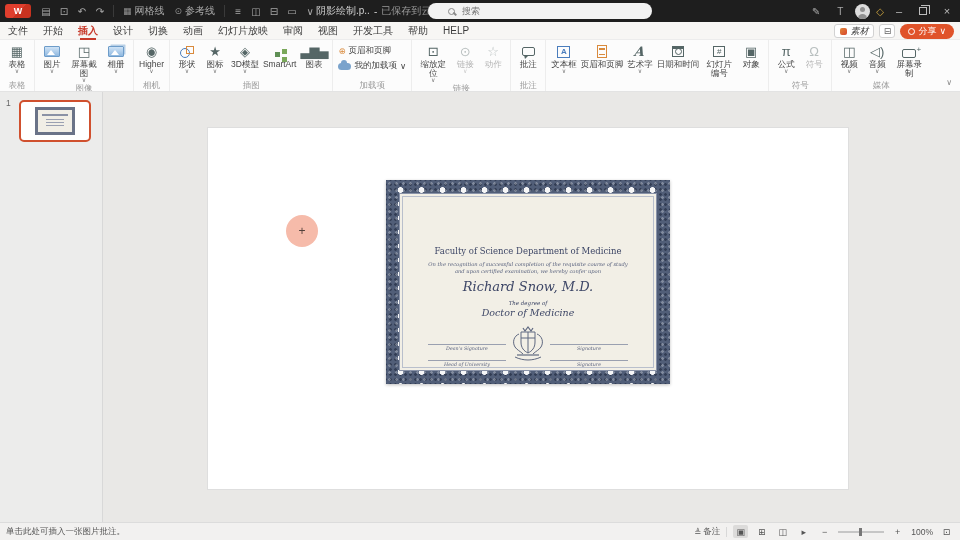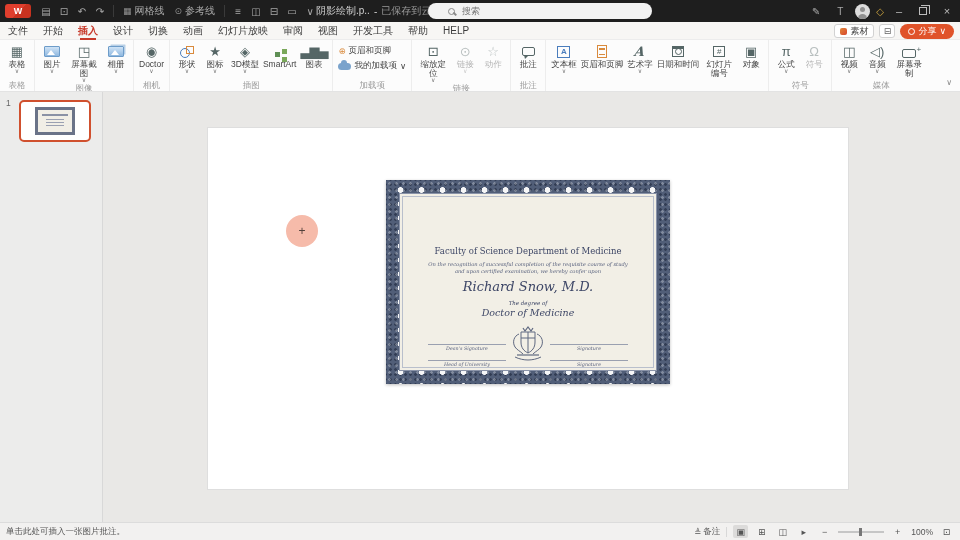--- a/index.html
+++ b/index.html
@@ -43,21 +43,21 @@
 
   
   .menubar{height:18px;background:#f7f6f4;display:flex;align-items:center;padding:0 8px;
            position:relative;flex:0 0 18px;border-bottom:1px solid #ececec;}
   .mtab{font-size:10px;color:#3b3b3b;margin-right:15px;height:18px;display:flex;
         align-items:center;position:relative;white-space:nowrap;}
   .mtab.active{color:#c7392a;font-weight:bold;}
   .mtab.active::after{content:"";position:absolute;left:2px;right:2px;bottom:0;height:2px;background:#c7392a;}
   .menu-right{position:absolute;right:6px;top:0;height:18px;display:flex;align-items:center;gap:5px;}
   .btn-material{display:flex;align-items:center;gap:3px;border:1px solid #d2d2d2;border-radius:3px;
-                background:#fff;height:14px;padding:0 5px;font-size:9px;color:#444;}
+                background:#fff;height:14px;padding:0 5px;font-size:9px;color:#444;font-style:italic;}
   .btn-material .sq{width:7px;height:7px;border-radius:2px;
                     background:linear-gradient(135deg,#e0883a,#d8452b);}
   .btn-mode{width:16px;height:14px;border:1px solid #d2d2d2;border-radius:3px;background:#fff;
             display:flex;align-items:center;justify-content:center;font-size:9px;color:#666;}
   .btn-share{display:flex;align-items:center;gap:3px;background:#e0532a;color:#fff;height:15px;
              border-radius:8px;padding:0 8px;font-size:9px;}
   .share-ic{width:7px;height:7px;border:1.2px solid #fff;border-radius:50%;position:relative;}
 
   
   .ribbon{height:52px;background:#fcfcfc;border-bottom:1px solid #e3e3e3;display:flex;
@@ -289,21 +289,21 @@
           <span class="crt">∨</span>
         </div>
       </div>
       <div class="glabel">图像</div>
     </div>
 
     <div class="rgroup">
       <div class="ritems">
         <div class="rb">
           <span class="ric blue">◉</span>
-          <span class="rlab">Doctor</span>
+          <span class="rlab">Higher</span>
           <span class="crt">∨</span>
         </div>
       </div>
       <div class="glabel">相机</div>
     </div>
 
     <div class="rgroup">
       <div class="ritems">
         <div class="rb">
           <span class="ric">

